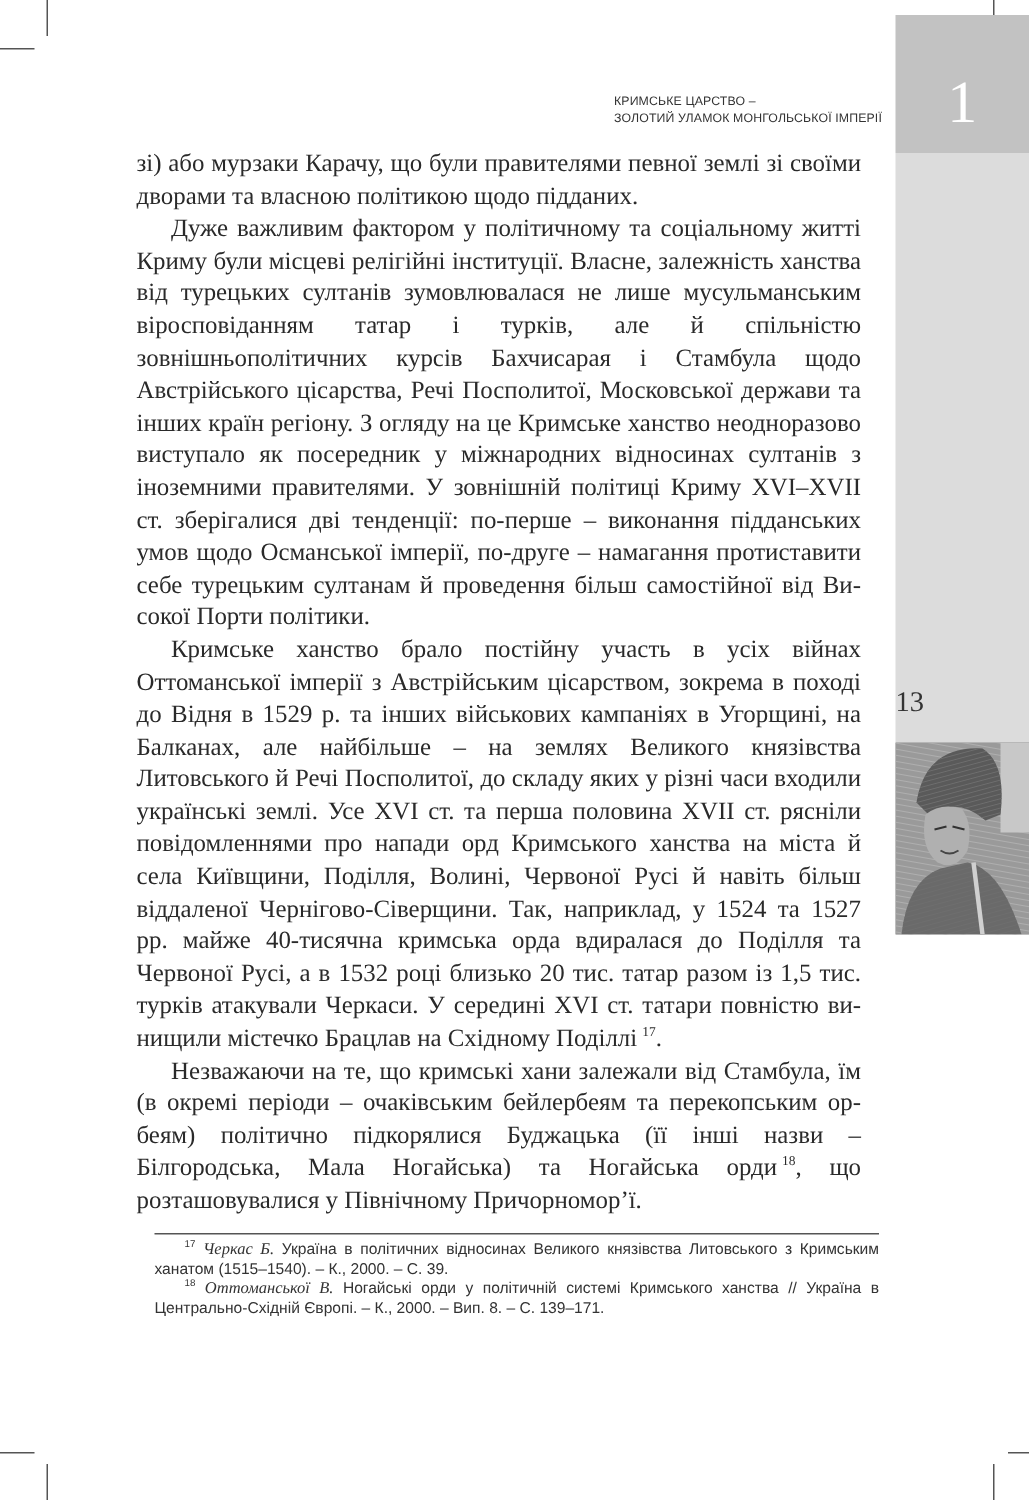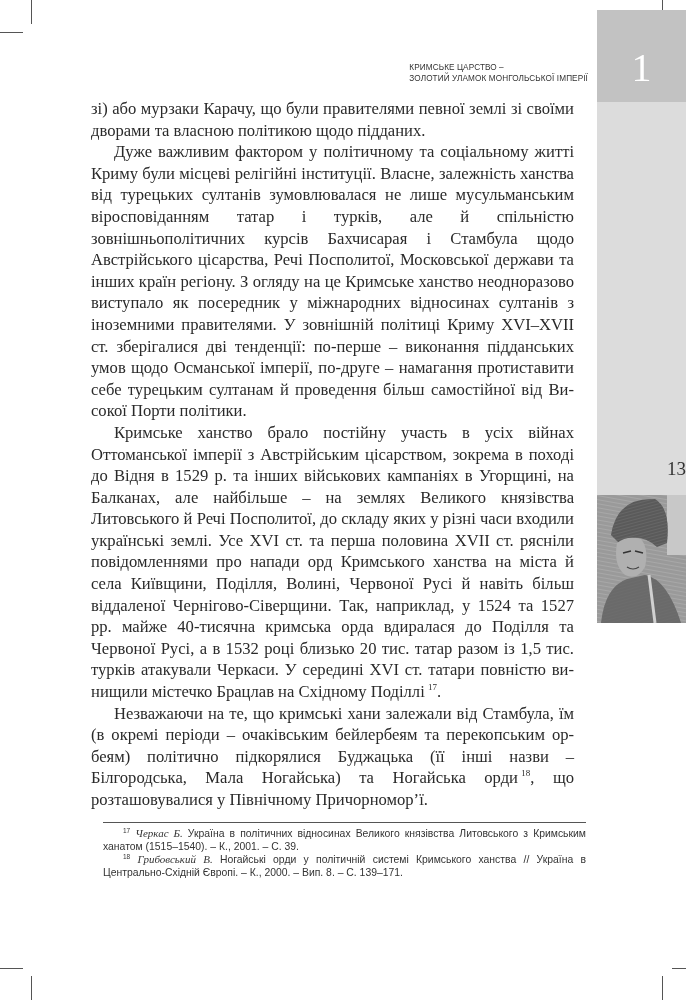--- a/index.html
+++ b/index.html
@@ -5,21 +5,21 @@
   html, body { margin: 0; padding: 0; background: #ffffff; }
   body { width: 686px; height: 1000px; position: relative; overflow: hidden; font-family: "DejaVu Serif", "Liberation Serif", serif; color: #2b2b2b; }
 
   .crop { position: absolute; background: #555; }
   .crop.v { width: 1px; }
   .crop.h { height: 1px; }
 
   .sidebar-dark { position: absolute; left: 597px; top: 10px; width: 89px; height: 92px; background: #c2c2c2; }
   .chapter-num { position: absolute; left: 0; right: 0; top: 58px; text-align: center; font-family: "Liberation Serif", serif; font-size: 40px; color: #ffffff; line-height: 1; transform: translateY(-50%); }
   .sidebar-light { position: absolute; left: 597px; top: 102px; width: 89px; height: 393px; background: #dcdcdc; }
-  .page-num { position: absolute; left: 0; right: 0; top: 356px; text-align: right; font-family: "Liberation Serif", serif; font-size: 19px; color: #333; }
+  .page-num { position: absolute; left: 0; right: 0; top: 356px; text-align: left; font-family: "Liberation Serif", serif; font-size: 19px; color: #333; }
   .sidebar-photo { position: absolute; left: 597px; top: 495px; width: 89px; height: 128px; overflow: hidden; background: #8a8a8a; }
 
   .running-header { position: absolute; right: 98px; top: 62px; text-align: left; font-family: "Liberation Sans", sans-serif; font-size: 8.2px; letter-spacing: 0.1px; color: #333; line-height: 11px; text-transform: uppercase; }
 
   .body-text { position: absolute; left: 91px; top: 98px; width: 483px; font-family: Liberation Serif, serif; font-size: 16.6px; line-height: 21.6px; color: #2a2a2a; text-align: justify; }
   .body-text p { margin: 0; text-indent: 0; hyphens: manual; }
   .body-text p.indent { text-indent: 23px; }
   .body-text sup { font-size: 9px; vertical-align: super; line-height: 0; }
 
   .fn-rule { position: absolute; left: 103px; top: 822px; width: 483px; height: 1px; background: #555; }
@@ -77,15 +77,15 @@
 
 <div class="body-text">
   <p><span>зі) або мурзаки Карачу, що були правителями певної землі зі своїми дворами та власною політикою щодо підданих.</span></p>
   <p class="indent"><span>Дуже важливим фактором у політичному та соціально­му житті Криму були місцеві релігійні інституції. Власне, залежність ханства від турецьких султанів зумовлювалася не лише мусульманським віросповіданням татар і турків, але й спільністю зовнішньополітичних курсів Бахчисарая і Стамбула щодо Австрійського цісарства, Речі Посполитої, Московської держави та інших країн регіону. З огляду на це Кримське ханство неодноразово виступало як посередник у міжнародних відносинах султанів з іноземними правите­лями. У зовнішній політиці Криму XVI–XVII ст. зберігалися дві тенденції: по-перше – виконання підданських умов щодо Османської імперії, по-друге – намагання протиставити себе турецьким султанам й проведення більш самостійної від Ви­сокої Порти політики.</span></p>
   <p class="indent"><span>Кримське ханство брало постійну участь в усіх війнах Оттоманської імперії з Австрійським цісарством, зокрема в поході до Відня в 1529 р. та інших військових кампаніях в Угорщині, на Балканах, але найбільше – на землях Великого князівства Литовського й Речі Посполитої, до складу яких у різні часи входили українські землі. Усе XVI ст. та перша половина XVII ст. рясніли повідомленнями про напади орд Кримського ханства на міста й села Київщини, Поділля, Волині, Червоної Русі й навіть більш віддаленої Чернігово-Сіверщини. Так, наприклад, у 1524 та 1527 рр. майже 40-ти­сячна кримська орда вдиралася до Поділля та Червоної Русі, а в 1532 році близько 20 тис. татар разом із 1,5 тис. турків атакували Черкаси. У середині XVI ст. татари повністю ви­нищили містечко Брацлав на Східному Поділлі</span> <sup>17</sup><span>.</span></p>
   <p class="indent"><span>Незважаючи на те, що кримські хани залежали від Стам­була, їм (в окремі періоди – очаківським бейлербеям та пе­рекопським ор-беям) політично підкорялися Буджацька (її інші назви – Білгородська, Мала Ногайська) та Ногайська орди</span> <sup>18</sup><span>, що розташовувалися у Північному Причорномор’ї.</span></p>
 </div>
 
 <div class="fn-rule"></div>
 <div class="footnotes">
-  <p><sup>17</sup> <em>Черкас Б.</em><span> Україна в політичних відносинах Великого князівства Литовського з Кримським ханатом (1515–1540). – К., 2001. – С. 39.</span></p>
-  <p><sup>18</sup> <em>Грибовський В.</em><span> Ногайські орди у політичній системі Кримського ханства // Україна в Центрально-Східній Європі. – К., 2000. – Вип. 8. – С. 139–171.</span></p>
+  <p><sup>17</sup> <em>Черкас Б.</em><span> Україна в політичних відносинах Великого князівства Литовського з Кримським ханатом (1515–1540). – К., 2000. – С. 39.</span></p>
+  <p><sup>18</sup> <em>Оттоманської В.</em><span> Ногайські орди у політичній системі Кримського ханства // Україна в Центрально-Східній Європі. – К., 2000. – Вип. 8. – С. 139–171.</span></p>
 </div>
 
 </body></html>

